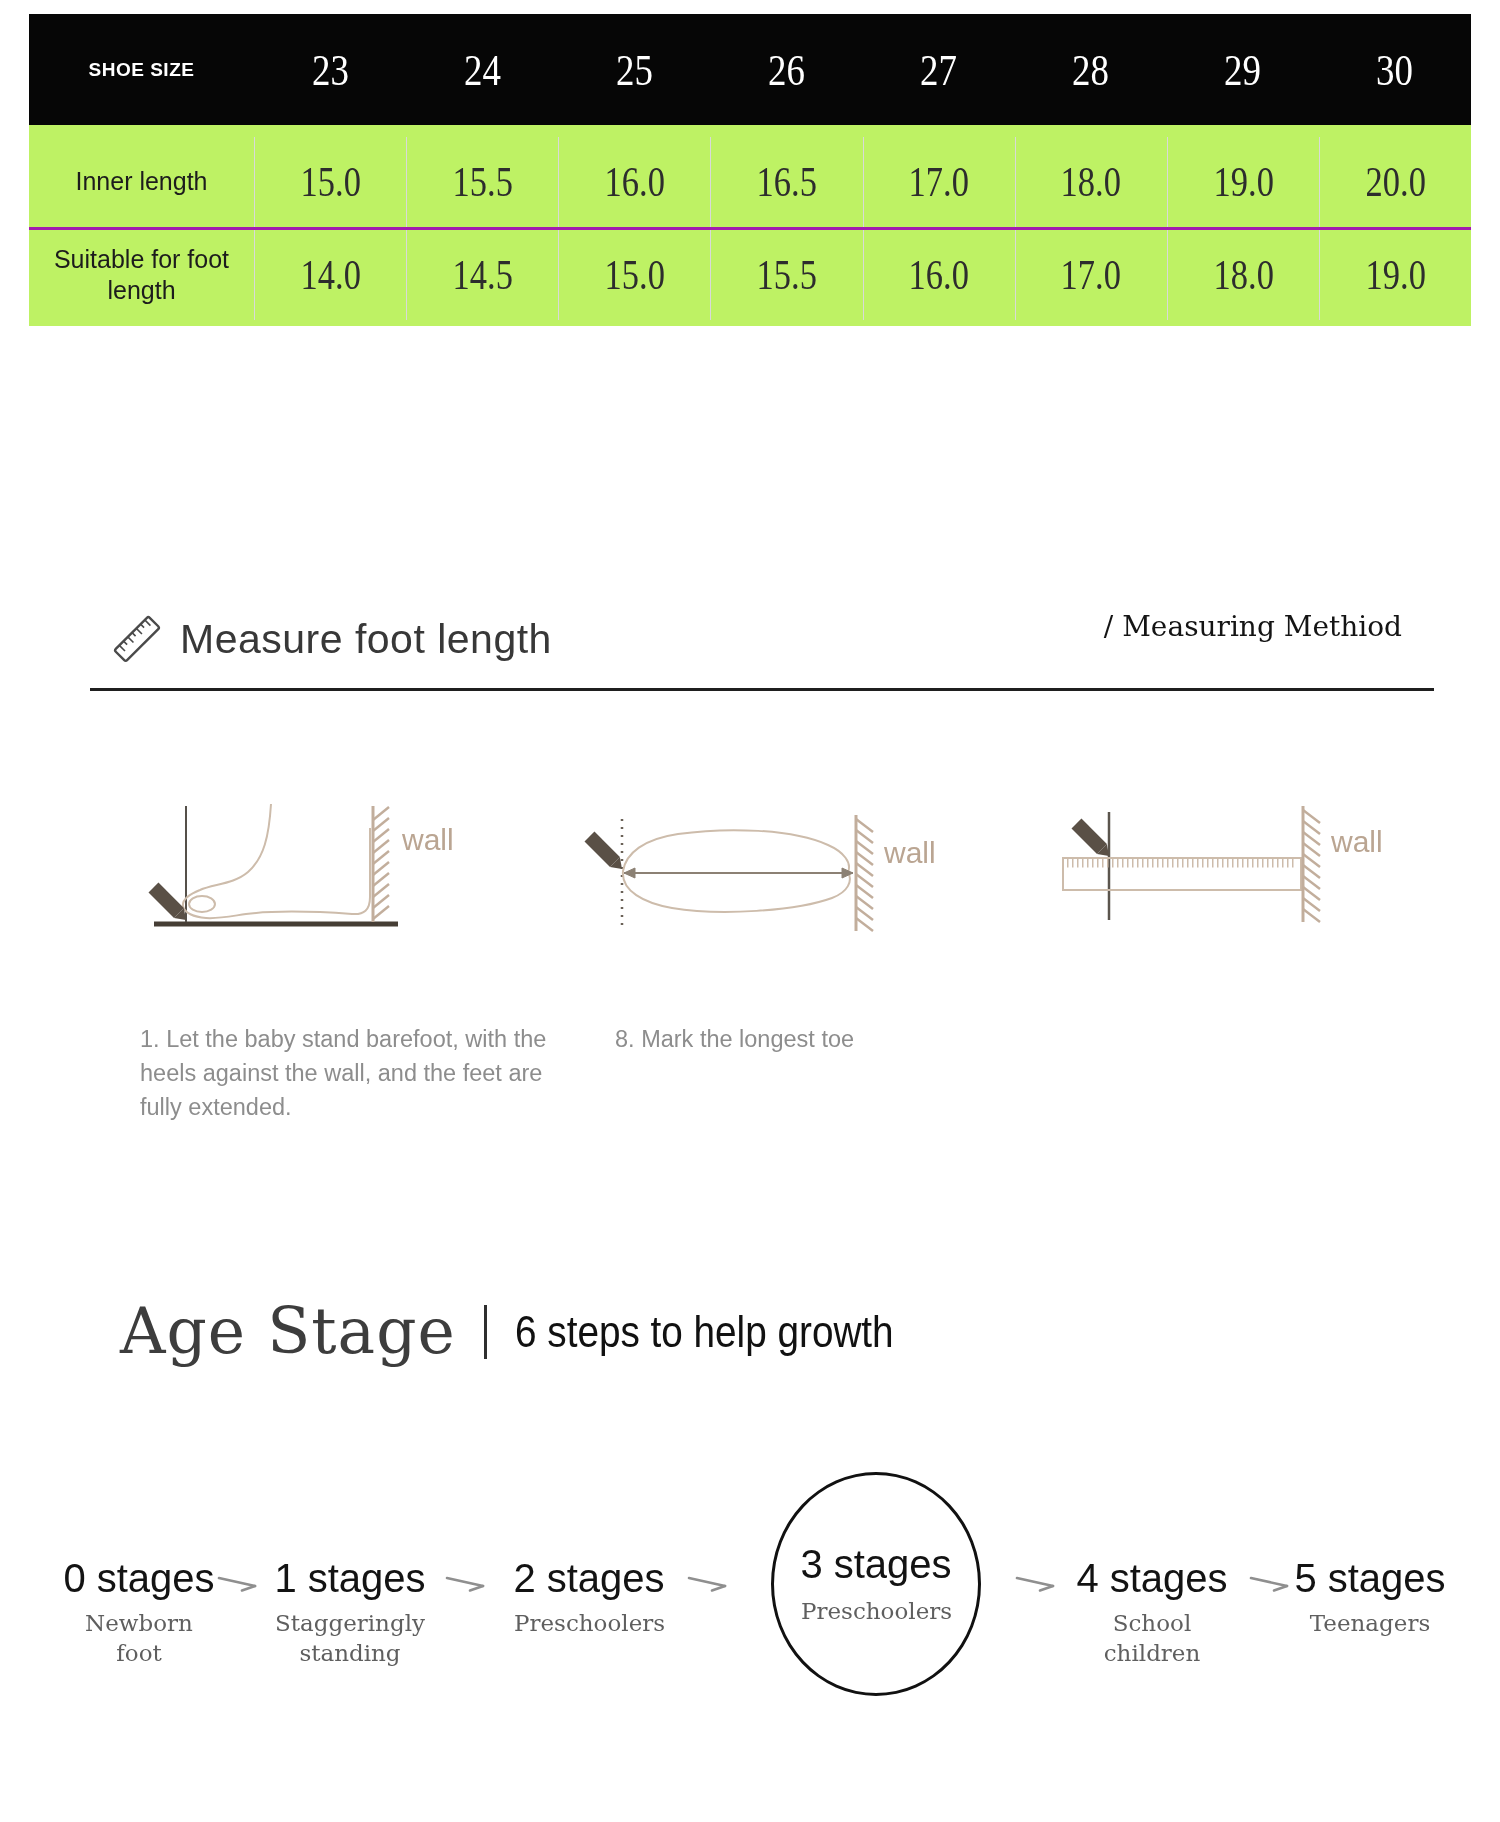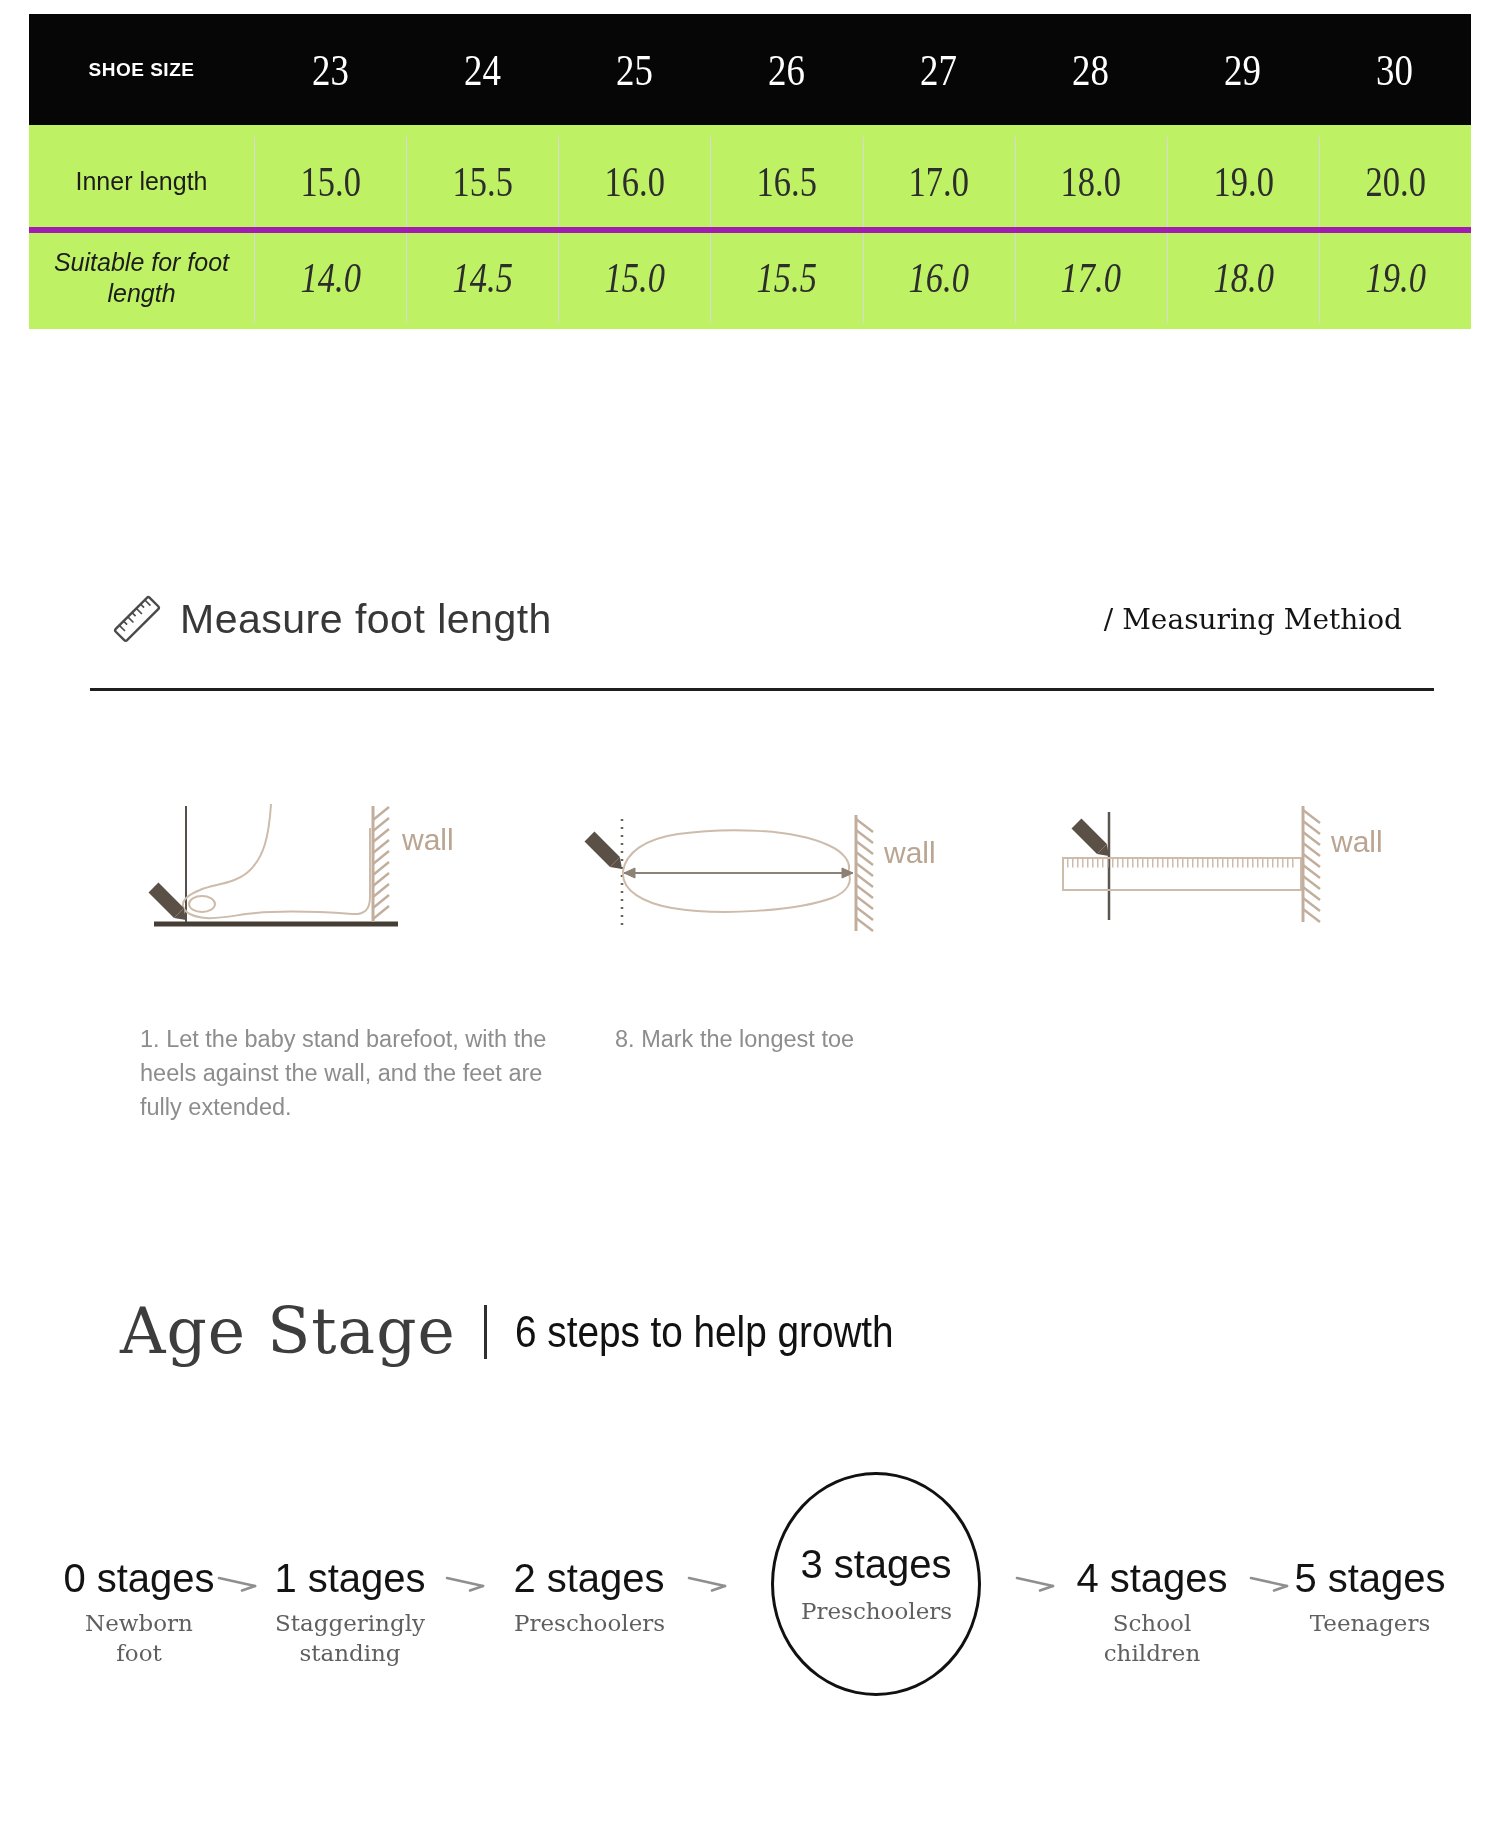--- a/index.html
+++ b/index.html
@@ -8,27 +8,27 @@
 
   
   .table{position:absolute;left:29px;top:14px;width:1442px;}
   .t-head{display:grid;grid-template-columns:225px repeat(8,1fr);height:111px;background:#060606;
           align-items:center;}
   .t-title{color:#ffffff;font-size:19px;font-weight:bold;letter-spacing:.5px;text-align:center;}
   .t-size{color:#ffffff;font-size:45px;text-align:center;}
   .cnum{display:inline-block;font-family:"Liberation Serif", serif;transform:scaleX(.82);}
   .t-body{background:#bef264;padding:12px 0 6px 0;}
   .t-row{display:grid;grid-template-columns:225px repeat(8,1fr);height:90px;align-items:center;}
-  .t-row + .t-row{border-top:6px solid #a21caf;font-style:italic;}
+  .t-row + .t-row{border-top:3px solid #a21caf;}
   .t-label{text-align:center;font-size:25px;font-weight:500;color:#1c1c1c;line-height:1.25;}
   .t-val{text-align:center;font-size:42px;color:#2d2d2d;border-left:1px solid #d9d9d9;height:100%;
          display:flex;align-items:center;justify-content:center;}
 
   
-  .m-head{position:absolute;left:108px;top:590px;width:1332px;display:flex;align-items:center;
+  .m-head{position:absolute;left:108px;top:610px;width:1332px;display:flex;align-items:flex-start;
           justify-content:space-between;}
   .m-head-left{display:flex;align-items:center;gap:14px;}
   .m-title{font-size:41px;font-weight:500;color:#383838;letter-spacing:.5px;}
   .m-sub{font-family:"DejaVu Serif", serif;font-size:28px;color:#141414;padding-right:38px;}
   .m-rule{position:absolute;left:90px;top:688px;width:1344px;height:3px;background:#1f1f1f;}
   .diagram{position:absolute;}
   .caption{position:absolute;font-size:23.5px;color:#8d8d8d;line-height:1.45;}
 
   
   .a-head{position:absolute;left:120px;top:1295px;display:flex;align-items:center;}

